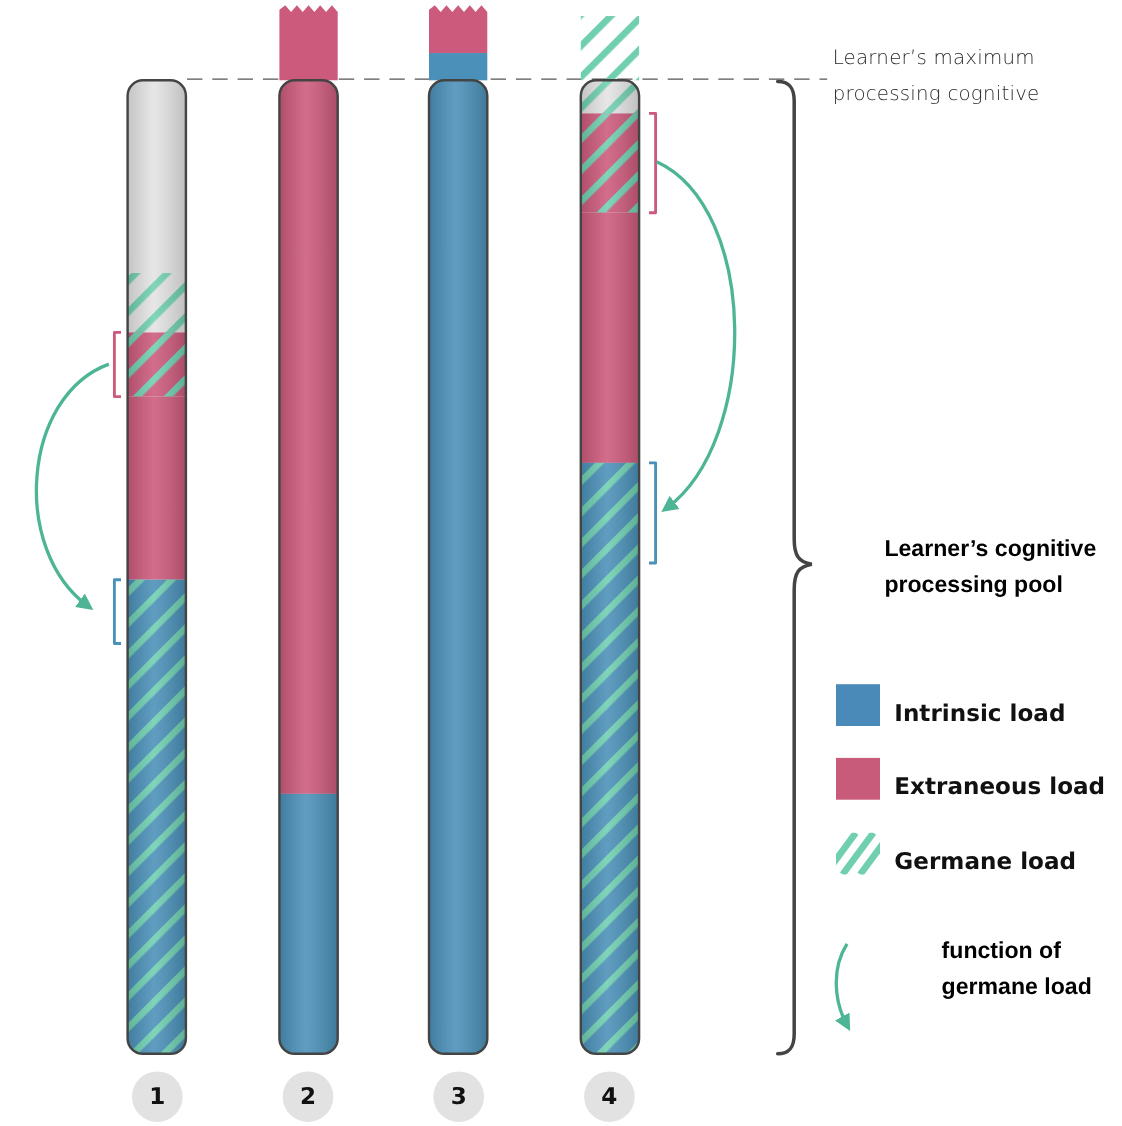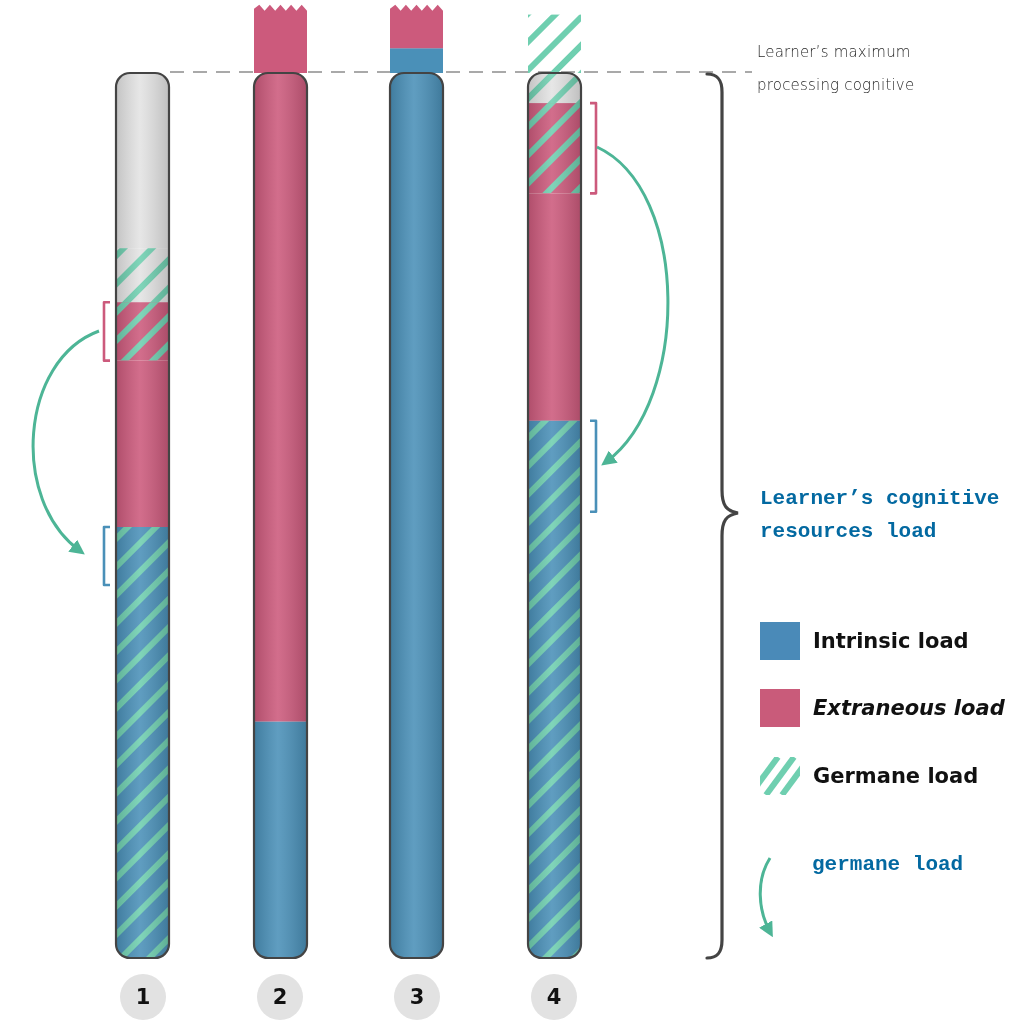--- a/index.html
+++ b/index.html
@@ -1,20 +1,20 @@
 <!DOCTYPE html>
 <html><head>
 <meta charset="utf-8">
 <style>
   html, body { margin: 0; padding: 0; background: #ffffff; }
   body { width: 1020px; height: 1024px; position: relative; overflow: hidden; font-family: "DejaVu Sans", sans-serif; }
   #diagram { position: absolute; left: 0; top: 0; width: 1020px; height: 1024px; }
-  .label-light { position: absolute; font-family: "DejaVu Sans", sans-serif; font-weight: 300; color: #2a2a2a; font-size: 15px; line-height: 33px; letter-spacing: 0.2px; }
-  .label-bold { position: absolute; font-family: Liberation Mono, monospace; font-weight: bold; color: #0369a1; font-size: 21px; line-height: 33px; }
-  .legend-item { position: absolute; left: 760px; display: flex; align-items: center; }
+  .label-light { position: absolute; font-family: "DejaVu Sans", sans-serif; font-weight: 300; color: #2a2a2a; font-size: 18px; line-height: 33px; letter-spacing: 0.2px; }
+  .label-bold { position: absolute; font-family: Liberation Sans, sans-serif; font-weight: bold; color: #000000; font-size: 21px; line-height: 33px; margin-left: 44px; }
+  .legend-item { position: absolute; left: 760px; display: flex; align-items: flex-end; }
   .legend-swatch { width: 40px; height: 38px; margin-right: 13px; }
   .legend-text { font-family: "DejaVu Sans", sans-serif; font-weight: bold; font-size: 21px; color: #111; white-space: nowrap; }
   .num-badge { position: absolute; width: 46px; height: 46px; border-radius: 50%; background: #e2e2e2; display: flex; align-items: center; justify-content: center; font-family: "DejaVu Sans", sans-serif; font-weight: bold; font-size: 21px; color: #111; }
 </style>
 </head>
 <body>
 
 <svg id="diagram" xmlns="http://www.w3.org/2000/svg" width="1020" height="1024" viewBox="0 0 1020 1024">
   <defs>
     <pattern id="hatch" patternUnits="userSpaceOnUse" width="20" height="20" patternTransform="rotate(45)">
@@ -107,47 +107,48 @@
   <path d="M770,858 C756,880 758,910 770,932" fill="none" stroke="#4db596" stroke-width="3" marker-end="url(#arrowhead)"></path>
 </svg>
 
 <div class="label-light" style="left:757px; top:36px;">
   <div>Learner’s maximum</div>
   <div>processing cognitive</div>
 </div>
 
 <div class="label-bold" style="left:760px; top:482px;">
   <div>Learner’s cognitive</div>
-  <div>resources load</div>
+  <div>processing pool</div>
 </div>
 
 <div class="legend-item" style="top:622px;">
   <div class="legend-swatch" style="background:#4a8ab8;"></div>
   <span class="legend-text">Intrinsic load</span>
 </div>
-<div class="legend-item" style="top:689px;font-style:italic;">
+<div class="legend-item" style="top:689px;">
   <div class="legend-swatch" style="background:#c95b7a;"></div>
   <span class="legend-text">Extraneous load</span>
 </div>
 <div class="legend-item" style="top:757px;">
   <svg class="legend-swatch" width="40" height="38" viewBox="0 0 40 38">
     <defs>
       <clipPath id="swclip">
           <rect x="0" y="0" width="40" height="38"></rect>
         </clipPath>
     </defs>
     <g clip-path="url(#swclip)" stroke="#6fcfb0" stroke-width="6">
       <line x1="-10" y1="38" x2="18" y2="0"></line>
       <line x1="6" y1="38" x2="34" y2="0"></line>
       <line x1="22" y1="38" x2="50" y2="0"></line>
     </g>
   </svg>
   <span class="legend-text">Germane load</span>
 </div>
 <div class="label-bold" style="left:812px; top:848px; font-size:21px;">
+  <div>function of</div>
   <div>germane load</div>
 </div>
 
 <div class="num-badge" style="left:120px; top:974px;">
     <span>1</span>
   </div>
 <div class="num-badge" style="left:257px; top:974px;">
     <span>2</span>
   </div>
 <div class="num-badge" style="left:394px; top:974px;">

